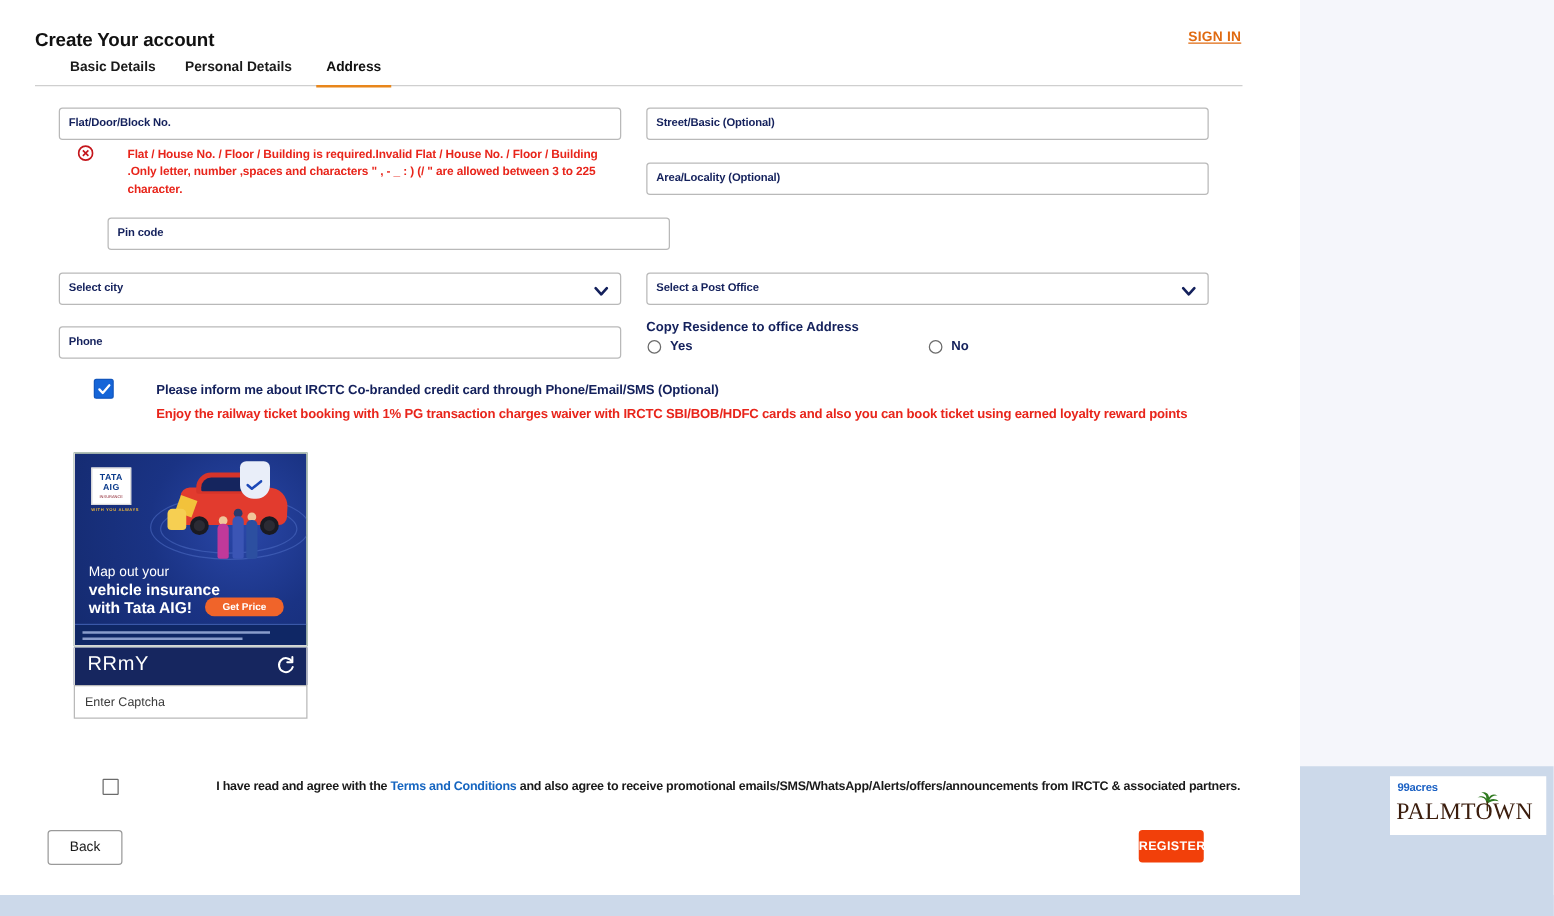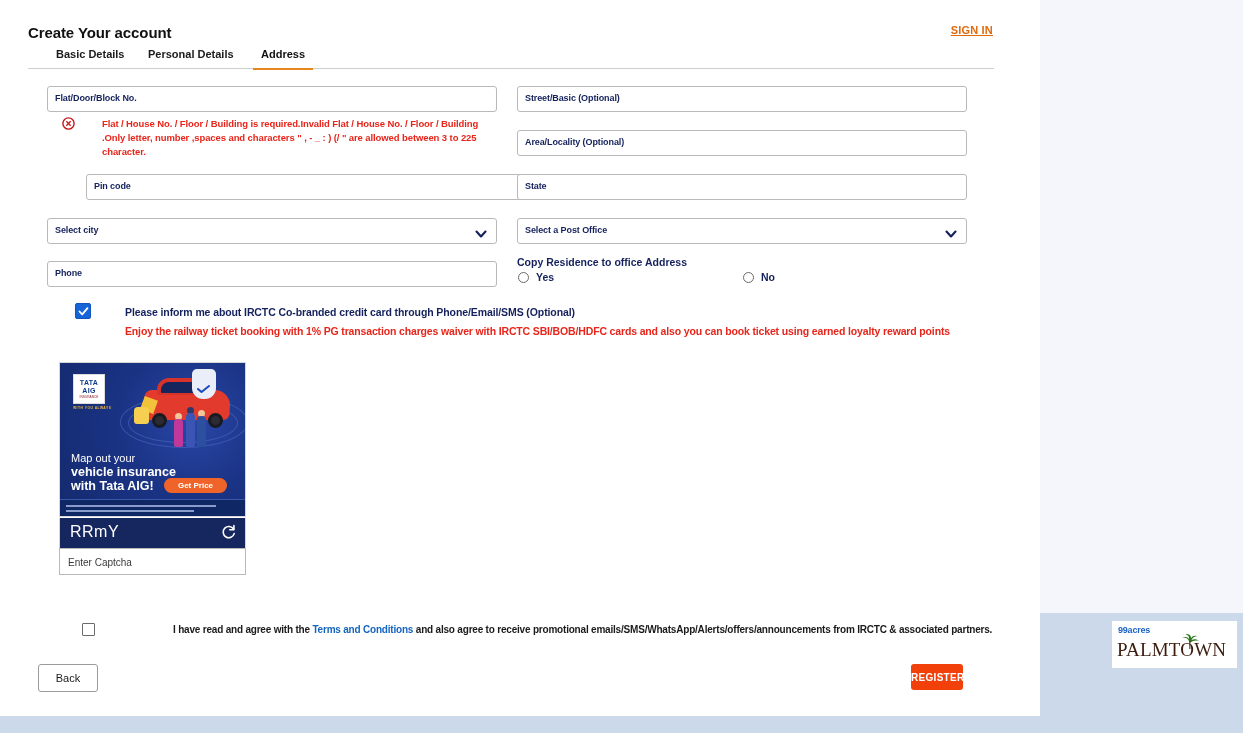--- a/index.html
+++ b/index.html
@@ -519,23 +519,20 @@
   </div>
 
   <div class="field" id="f-area">
     <span class="lbl">Area/Locality (Optional)</span>
   </div>
 
   <div class="field" id="f-pin">
     <span class="lbl">Pin code</span>
   </div>
 
-  <div class="field" id="f-state">
-    <span class="lbl">State</span>
-  </div>
 
   <div class="field select" id="f-city">
     <span class="lbl">Select city</span>
     <span class="chev">
       <svg width="12" height="12" viewBox="0 0 12 12">
         <path d="M1.5 3.5 L6 8.5 L10.5 3.5" fill="none" stroke="#14215c" stroke-width="2.1" stroke-linecap="round" stroke-linejoin="round"></path>
       </svg>
     </span>
   </div>
 

